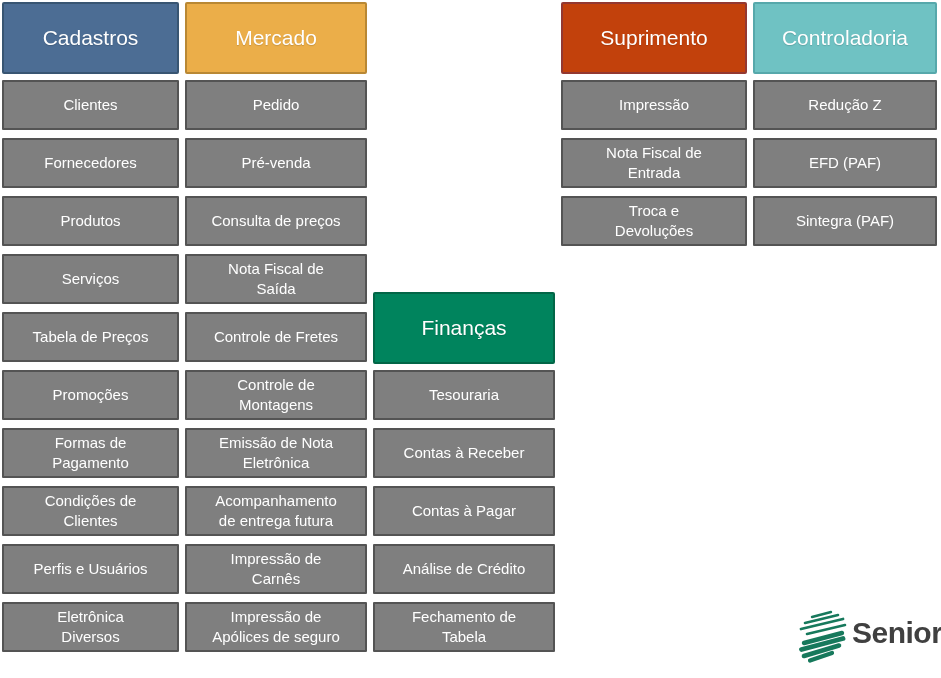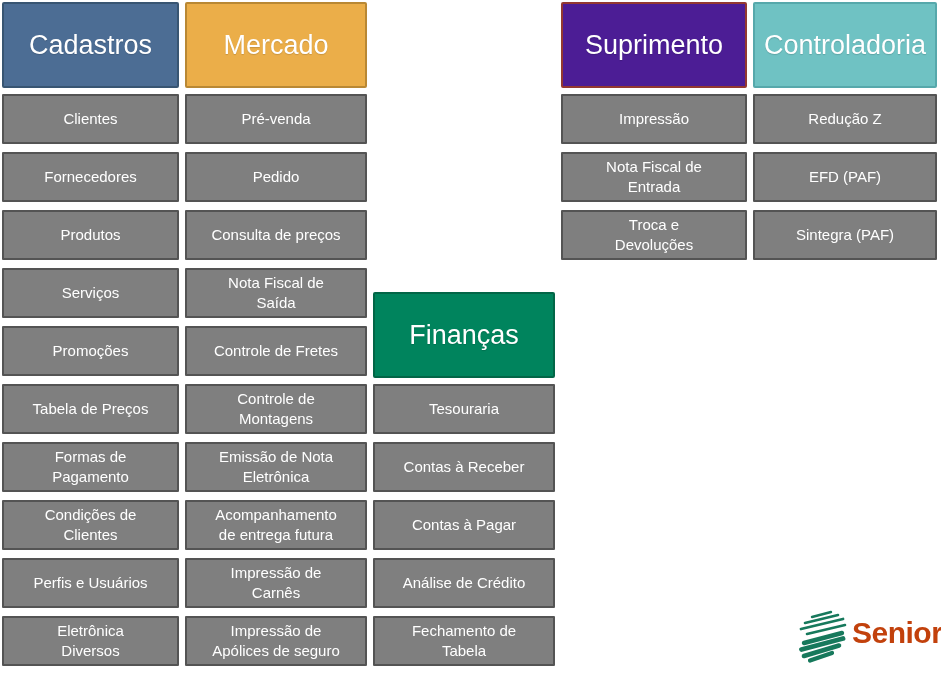--- a/index.html
+++ b/index.html
@@ -26,26 +26,26 @@
     display: flex;
     flex-direction: column;
   }
   .col-0 { width: 177px; }
   .col-1 { width: 182px; }
   .col-2 { width: 182px; justify-content: flex-end; }
   .col-3 { width: 186px; }
   .col-4 { width: 184px; }
   .header {
     box-sizing: border-box;
-    height: 86px;
+    height: 72px;
     margin-bottom: 6px;
     border: 2px solid #000;
     border-radius: 2px;
     color: #ffffff;
-    font-size: 27px;
+    font-size: 21px;
     display: flex;
     align-items: center;
     justify-content: center;
     text-align: center;
     text-shadow: 0 1px 1px rgba(0,0,0,0.15);
     cursor: default;
   }
   .item {
     box-sizing: border-box;
     height: 50px;
@@ -84,34 +84,34 @@
 <body>
 
 <div id="board">
   <div id="columns">
       <div class="column col-0">
         <div class="header" style="background: rgb(76, 109, 148); border-color: rgb(56, 85, 114);">Cadastros</div>
         <div class="item">Clientes</div>
         <div class="item">Fornecedores</div>
         <div class="item">Produtos</div>
         <div class="item">Serviços</div>
+        <div class="item">Tabela de Preços</div>
         <div class="item">Promoções</div>
-        <div class="item">Tabela de Preços</div>
         <div class="item">Formas de
 Pagamento</div>
         <div class="item">Condições de
 Clientes</div>
         <div class="item">Perfis e Usuários</div>
         <div class="item">Eletrônica
 Diversos</div>
       </div>
       <div class="column col-1">
         <div class="header" style="background: rgb(235, 174, 73); border-color: rgb(185, 136, 52);">Mercado</div>
+        <div class="item">Pedido</div>
         <div class="item">Pré-venda</div>
-        <div class="item">Pedido</div>
         <div class="item">Consulta de preços</div>
         <div class="item">Nota Fiscal de
 Saída</div>
         <div class="item">Controle de Fretes</div>
         <div class="item">Controle de
 Montagens</div>
         <div class="item">Emissão de Nota
 Eletrônica</div>
         <div class="item">Acompanhamento
 de entrega futura</div>
@@ -123,21 +123,21 @@
       <div class="column col-2">
         <div class="header" style="background: rgb(0, 132, 93); border-color: rgb(2, 102, 71);">Finanças</div>
         <div class="item">Tesouraria</div>
         <div class="item">Contas à Receber</div>
         <div class="item">Contas à Pagar</div>
         <div class="item">Análise de Crédito</div>
         <div class="item">Fechamento de
 Tabela</div>
       </div>
       <div class="column col-3">
-        <div class="header" style="background: #4c1d95; border-color: rgb(147, 56, 49);">Suprimento</div>
+        <div class="header" style="background: #c2410c; border-color: rgb(147, 56, 49);">Suprimento</div>
         <div class="item">Impressão</div>
         <div class="item">Nota Fiscal de
 Entrada</div>
         <div class="item">Troca e
 Devoluções</div>
       </div>
       <div class="column col-4">
         <div class="header" style="background: rgb(111, 194, 195); border-color: rgb(86, 168, 171); text-align: right;">Controladoria</div>
         <div class="item">Redução Z</div>
         <div class="item">EFD (PAF)</div>
@@ -153,15 +153,15 @@
         <path d="M8 15 L41 7" stroke-width="2.6"></path>
         <path d="M4 21 L46 11" stroke-width="2.8"></path>
         <path d="M10 26 L48 17" stroke-width="2.6"></path>
 
         <path d="M7 35 L45 25" stroke-width="4.4"></path>
         <path d="M4.5 41.5 L46 30.5" stroke-width="4.8"></path>
         <path d="M7 48 L42 37.5" stroke-width="4.6"></path>
         <path d="M13 52.5 L35 45" stroke-width="4.2"></path>
       </g>
     </svg>
-    <span id="logo-text" style="color: #c2410c;">Senior</span>
+    <span id="logo-text" style="color: #404040;">Senior</span>
   </div>
 </div>
 
 </body></html>

